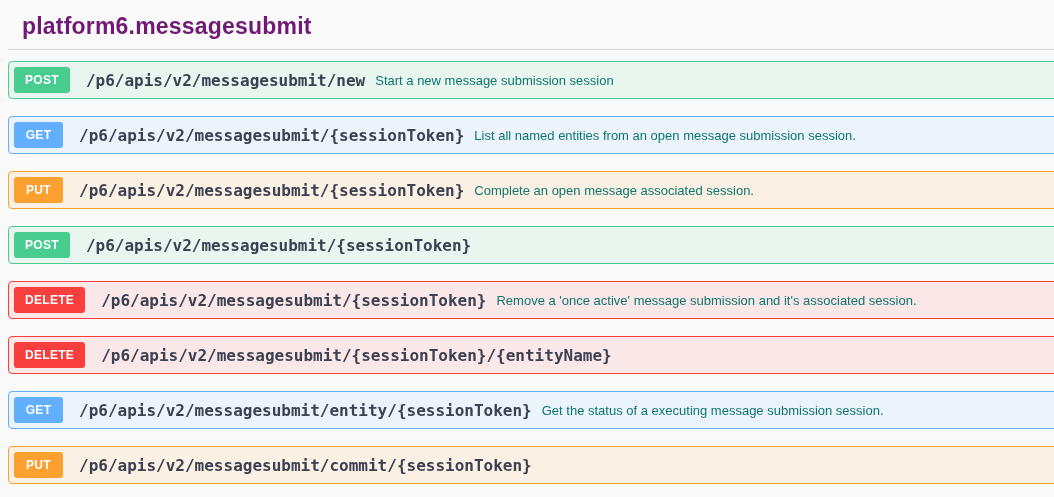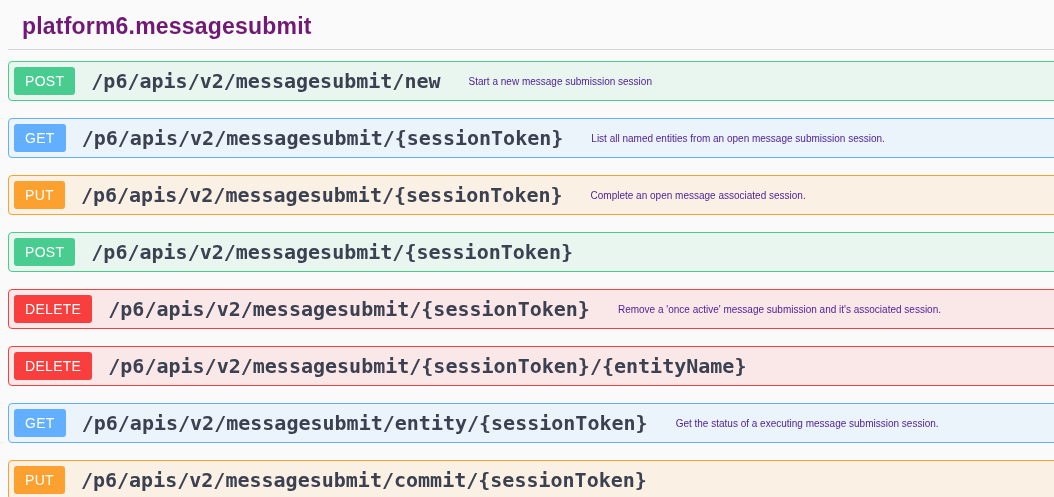--- a/index.html
+++ b/index.html
@@ -38,40 +38,40 @@
     padding: 5px;
     margin-bottom: 17px;
     cursor: pointer;
   }
   .method-badge {
     display: inline-block;
     min-width: 49px;
     padding: 7px 11px;
     border-radius: 3px;
     text-align: center;
-    font-size: 14px;
-    font-weight: 400;
+    font-size: 12px;
+    font-weight: 700;
     color: #ffffff;
     line-height: 1;
     letter-spacing: 0.3px;
     flex: 0 0 auto;
   }
   .endpoint-path {
     margin-left: 16px;
     font-family: "DejaVu Sans Mono", "Liberation Mono", monospace;
-    font-size: 20px;
+    font-size: 16px;
     font-weight: 700;
     color: #3b4151;
     white-space: nowrap;
     flex: 0 0 auto;
   }
   .endpoint-desc {
-    margin-left: 28px;
-    font-size: 10px;
-    color: #4c1d95;
+    margin-left: 10px;
+    font-size: 13px;
+    color: #0f766e;
     white-space: nowrap;
     flex: 0 0 auto;
   }
 </style>
 </head>
 <body>
 
 <div class="section-header">
   <span class="section-title">platform6.messagesubmit</span>
 </div>

